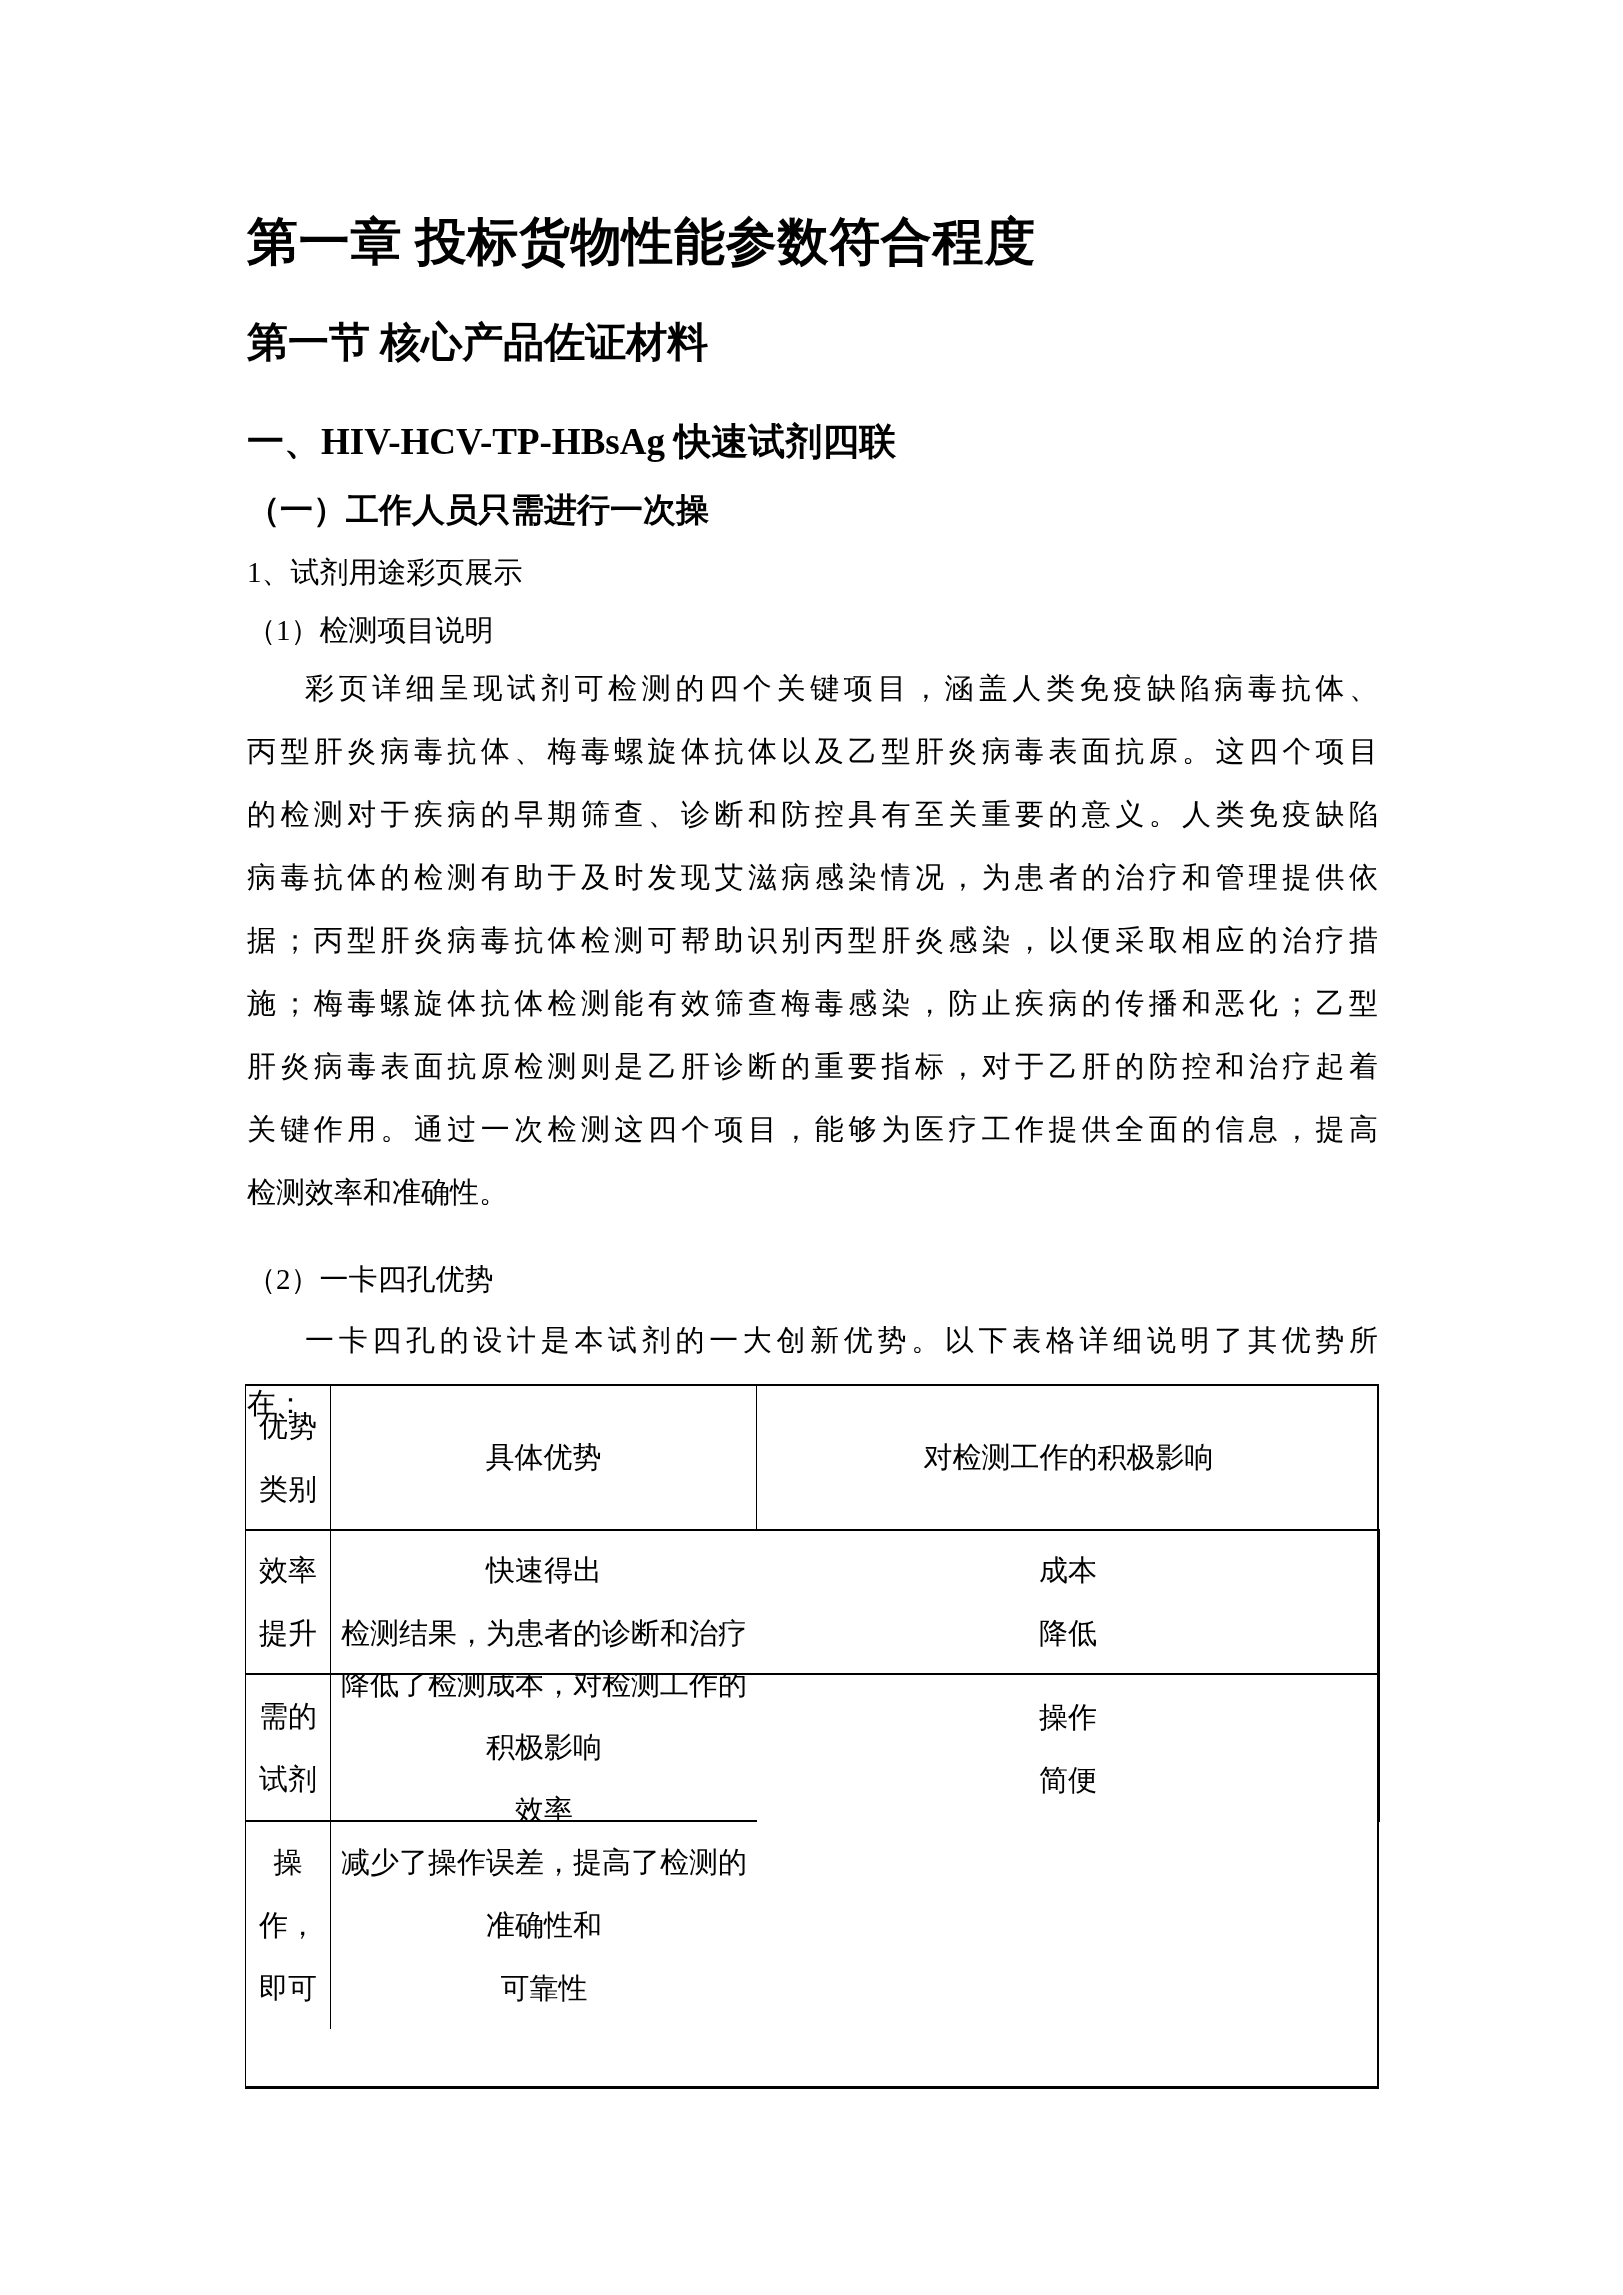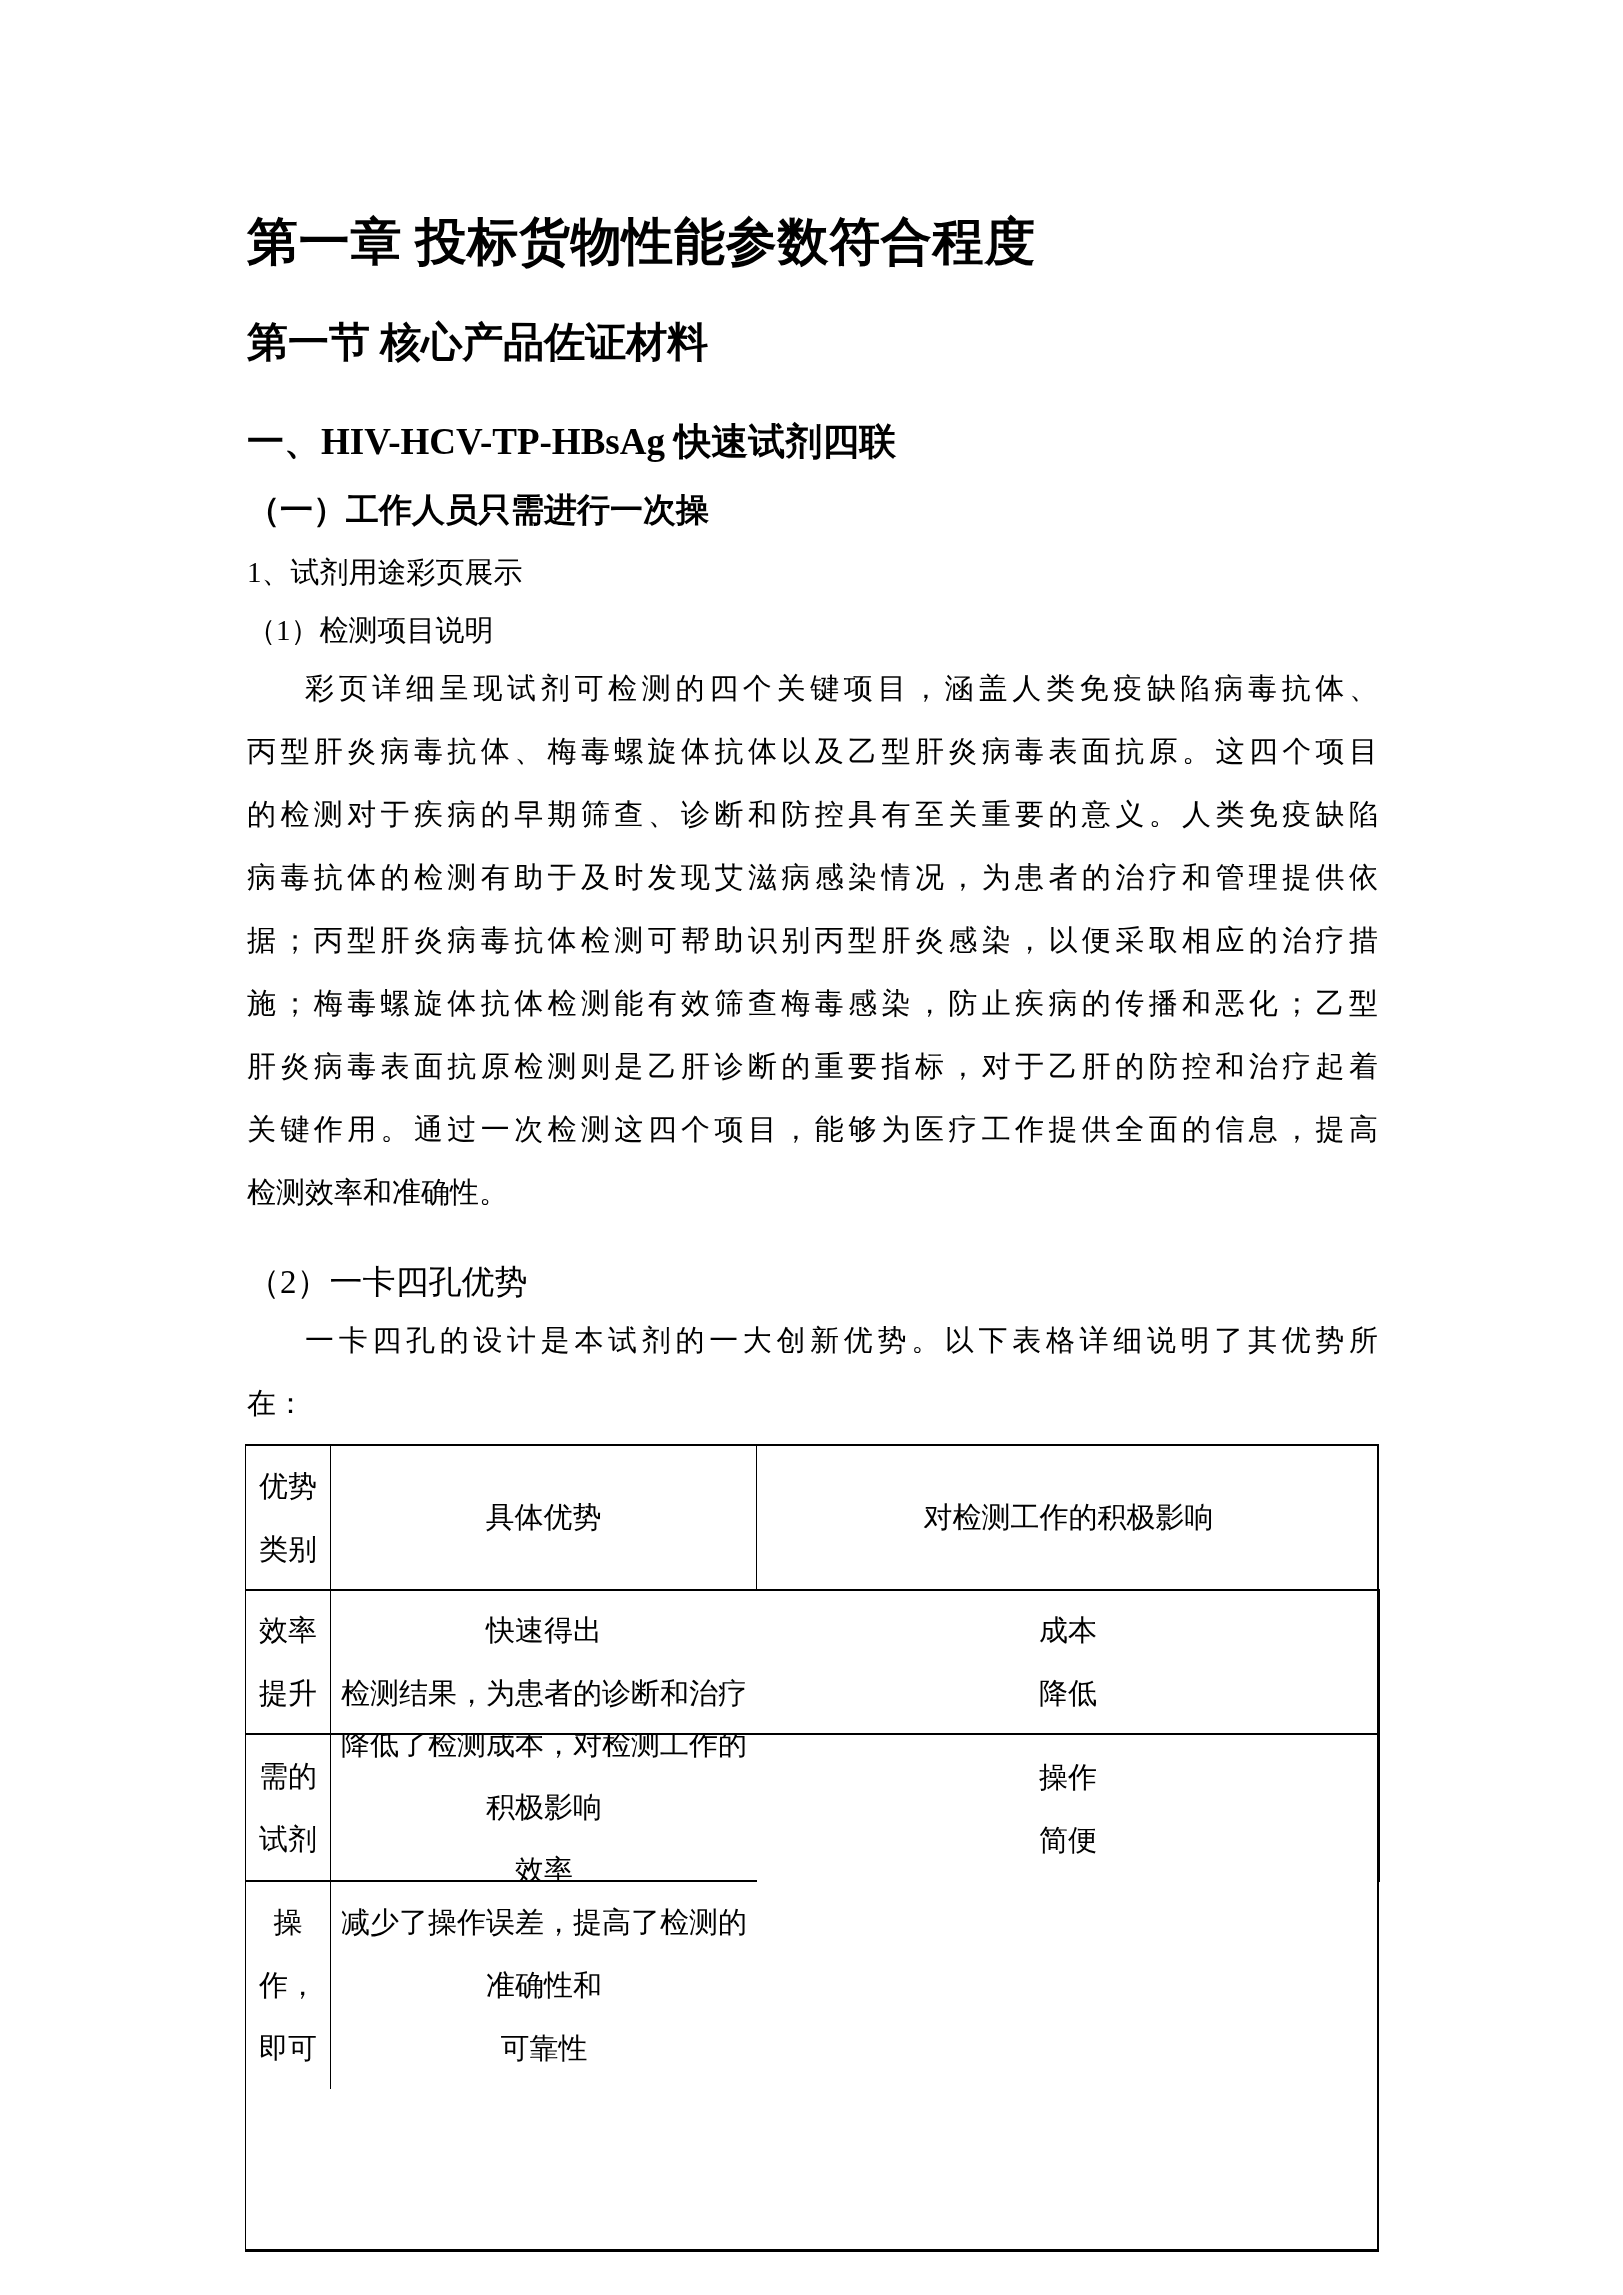--- a/index.html
+++ b/index.html
@@ -12,35 +12,35 @@
     overflow:hidden;
     margin-top:6px;
   }
   .abs{position:absolute;left:247px;width:1131px;}
   .h-chapter{top:208px;font-size:51px;font-weight:bold;line-height:1.1;letter-spacing:0.7px;}
   .h-section{top:314px;font-size:41px;font-weight:bold;line-height:1.1;}
   .h-subsection{top:416px;font-size:37px;font-weight:bold;line-height:1.1;}
   .h-l4{top:486px;font-size:33px;font-weight:bold;line-height:1.1;}
   .h-l5{top:551px;font-size:29px;font-weight:normal;line-height:1.1;}
   .h-l6{top:609px;font-size:29px;font-weight:normal;line-height:1.1;}
-  .h-l7{top:1258px;font-size:33px;font-weight:normal;line-height:1.1;}
+  .h-l7{top:1258px;font-size:29px;font-weight:normal;line-height:1.1;}
   .para{font-size:29px;line-height:63px;}
   .para .lines{
     white-space:pre-line;
     text-align:justify;
     text-align-last:justify;
     text-justify:inter-character;
     text-indent:58px;
   }
   .para .last-line{text-align:left;}
   .para-detection{top:651px;}
   .para-advantage{top:1303px;}
   .doc-table{
-    position:absolute;left:245px;top:1438px;
-    width:1134px;height:808px;
+    position:absolute;left:245px;top:1378px;
+    width:1134px;height:705px;
     display:grid;
     grid-template-columns:85px 426px 623px;
     grid-template-rows:145px 144px 147px 207px;
     border-top:2.6px solid #000;
     border-bottom:3.3px solid #000;
     border-left:1.3px solid #000;
     border-right:2px solid #000;
     box-sizing:border-box;
     font-size:29px;line-height:63px;
   }

